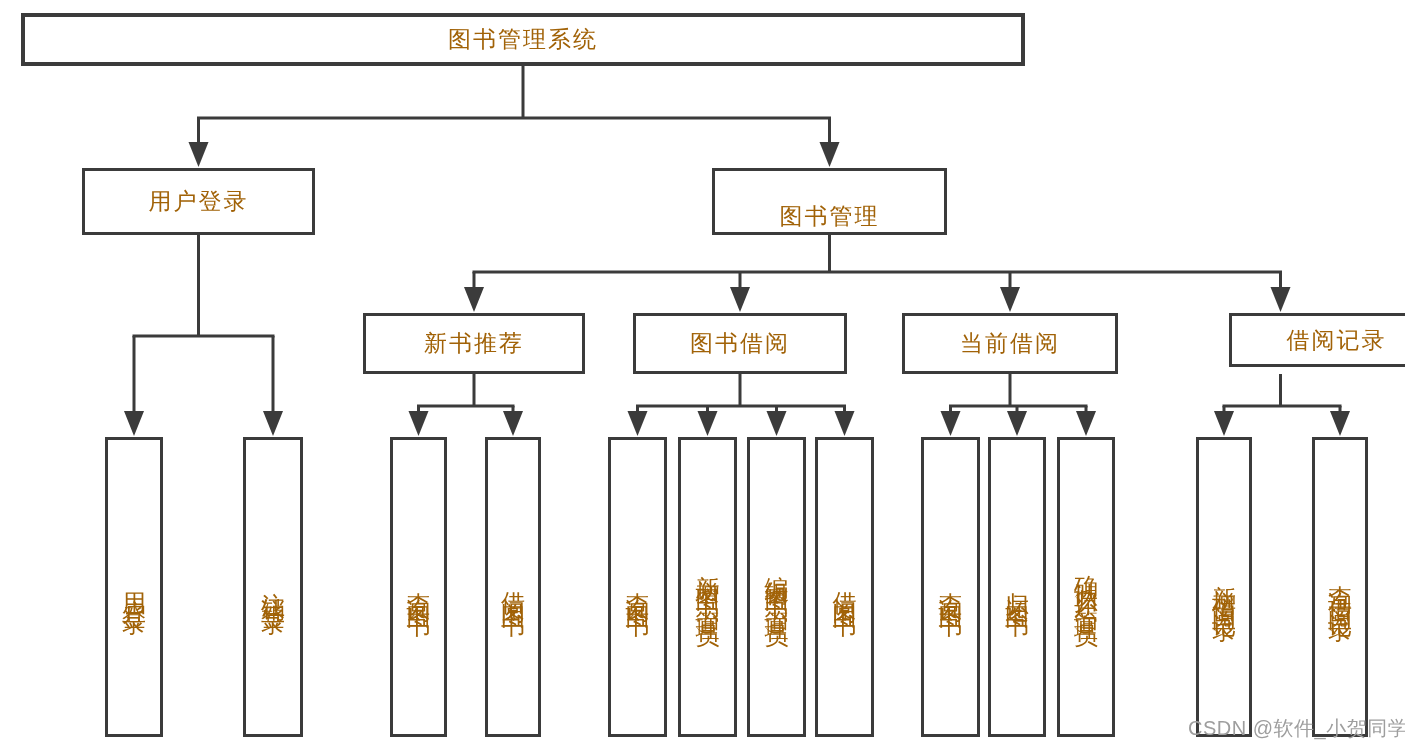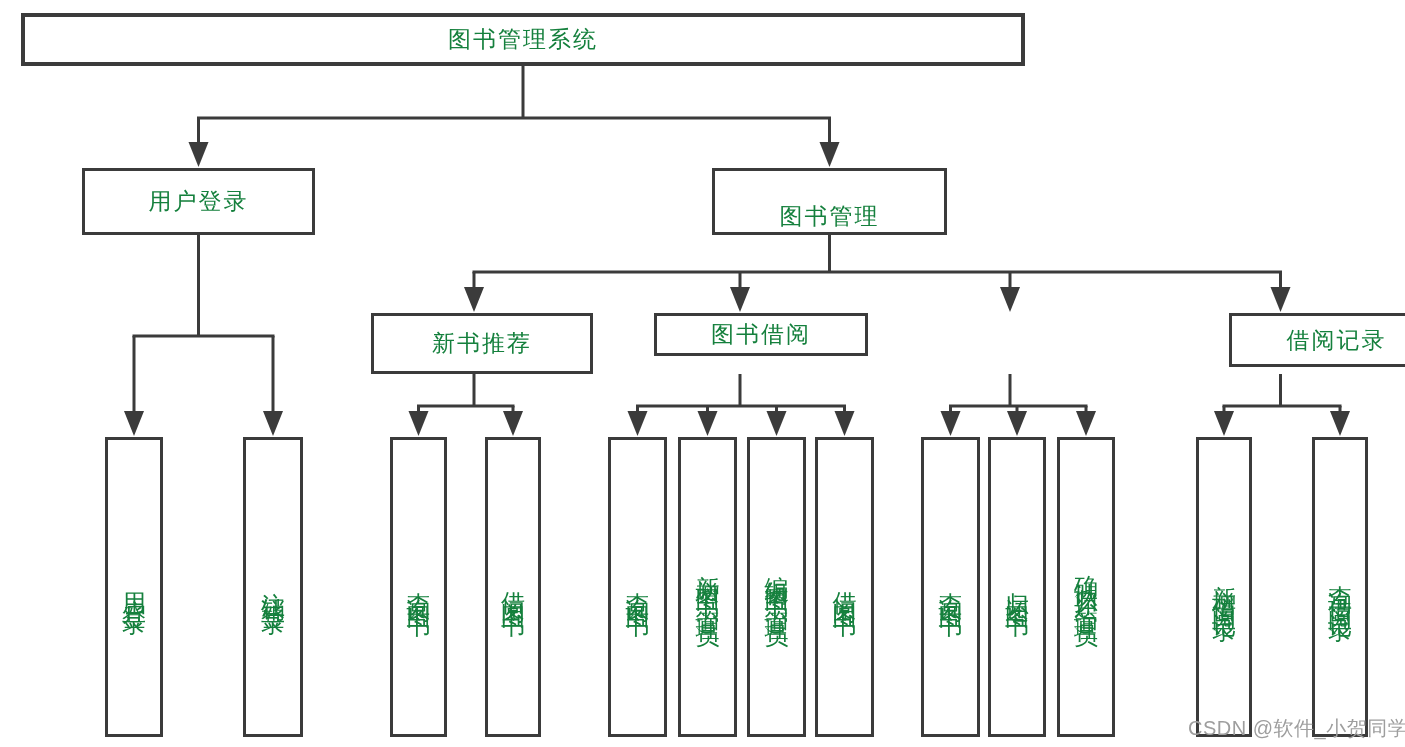--- a/index.html
+++ b/index.html
@@ -25,21 +25,21 @@
     align-items: center;
     justify-content: center;
     z-index: 2;
     color: #333333;
   }
   .node.root { border-width: 4px; }
   .node .label {
     font-size: 23px;
     letter-spacing: 2px;
     white-space: nowrap;
-    color: #15803d;
+    color: #a16207;
   }
   .node.leaf .label {
     writing-mode: vertical-rl;
     text-orientation: mixed;
     font-size: 24px;
     letter-spacing: 7px;
     white-space: normal;
   }
   .watermark {
     position: absolute;
@@ -118,43 +118,46 @@
     </div>
     <div class="node leaf" style="left: 105px; top: 437px; width: 58px; height: 300px; border-color: rgb(59, 59, 59);">
       <span class="label">用户登录</span>
     </div>
     <div class="node leaf" style="left: 243px; top: 437px; width: 60px; height: 300px; border-color: rgb(59, 59, 59);">
       <span class="label">注销登录</span>
     </div>
     <div class="node" style="left: 712px; top: 168px; width: 235px; height: 67px; border-color: rgb(59, 59, 59); align-items: flex-end;">
       <span class="label">图书管理</span>
     </div>
-    <div class="node" style="left: 363px; top: 313px; width: 222px; height: 61px; border-color: rgb(59, 59, 59); margin-left: 8px;">
+    <div class="node" style="left: 363px; top: 313px; width: 222px; height: 61px; border-color: rgb(59, 59, 59);">
       <span class="label">新书推荐</span>
     </div>
     <div class="node leaf" style="left: 390px; top: 437px; width: 57px; height: 300px; border-color: rgb(59, 59, 59);">
       <span class="label">查询图书</span>
     </div>
     <div class="node leaf" style="left: 485px; top: 437px; width: 56px; height: 300px; border-color: rgb(59, 59, 59);">
       <span class="label">借阅图书</span>
     </div>
-    <div class="node" style="left: 654px; top: 313px; width: 214px; height: 43px; border-color: rgb(59, 59, 59);">
+    <div class="node" style="left: 633px; top: 313px; width: 214px; height: 61px; border-color: rgb(59, 59, 59);">
       <span class="label">图书借阅</span>
     </div>
     <div class="node leaf" style="left: 608px; top: 437px; width: 59px; height: 300px; border-color: rgb(59, 59, 59);">
       <span class="label">查询图书</span>
     </div>
     <div class="node leaf" style="left: 678px; top: 437px; width: 59px; height: 300px; border-color: rgb(59, 59, 59);">
       <span class="label">新增图书（管理员）</span>
     </div>
     <div class="node leaf" style="left: 747px; top: 437px; width: 59px; height: 300px; border-color: rgb(59, 59, 59);">
       <span class="label">编辑图书（管理员）</span>
     </div>
     <div class="node leaf" style="left: 815px; top: 437px; width: 59px; height: 300px; border-color: rgb(59, 59, 59);">
       <span class="label">借阅图书</span>
+    </div>
+    <div class="node" style="left: 902px; top: 313px; width: 216px; height: 61px; border-color: rgb(59, 59, 59);">
+      <span class="label">当前借阅</span>
     </div>
     <div class="node leaf" style="left: 921px; top: 437px; width: 59px; height: 300px; border-color: rgb(59, 59, 59);">
       <span class="label">查询图书</span>
     </div>
     <div class="node leaf" style="left: 988px; top: 437px; width: 58px; height: 300px; border-color: rgb(59, 59, 59);">
       <span class="label">归还图书</span>
     </div>
     <div class="node leaf" style="left: 1057px; top: 437px; width: 58px; height: 300px; border-color: rgb(59, 59, 59);">
       <span class="label">确认归还（管理员）</span>
     </div>

